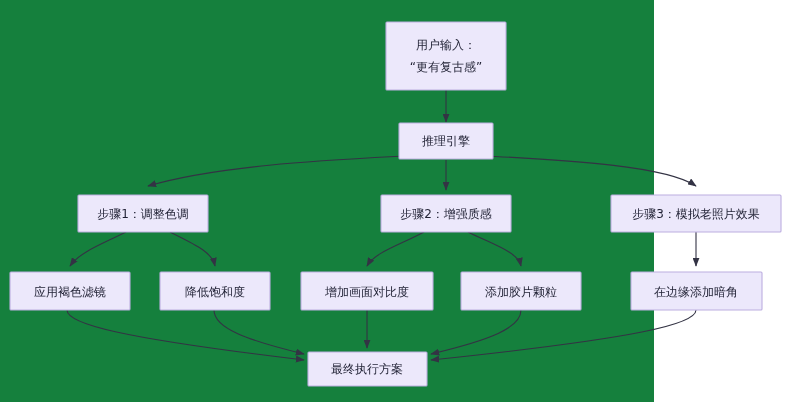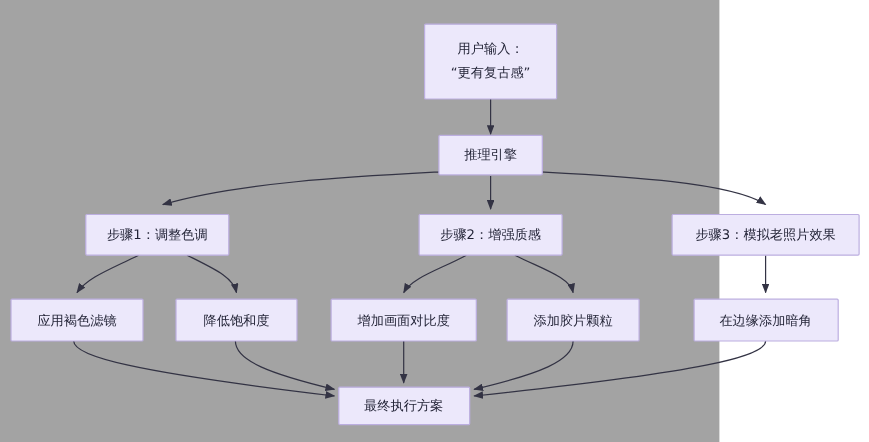--- a/index.html
+++ b/index.html
@@ -10,21 +10,21 @@
   body {
     width: 790px;
     height: 402px;
     overflow: hidden;
     font-family: "DejaVu Sans", "Liberation Sans", sans-serif;
   }
   #flowchart-root {
     position: relative;
     width: 654px;
     height: 402px;
-    background: #a3a3a3;
+    background: #15803d;
     text-align: center;
   }
   svg.diagram {
     position: absolute;
     left: 0;
     top: 0;
     width: 790px;
     height: 402px;
   }
   .node-rect {

